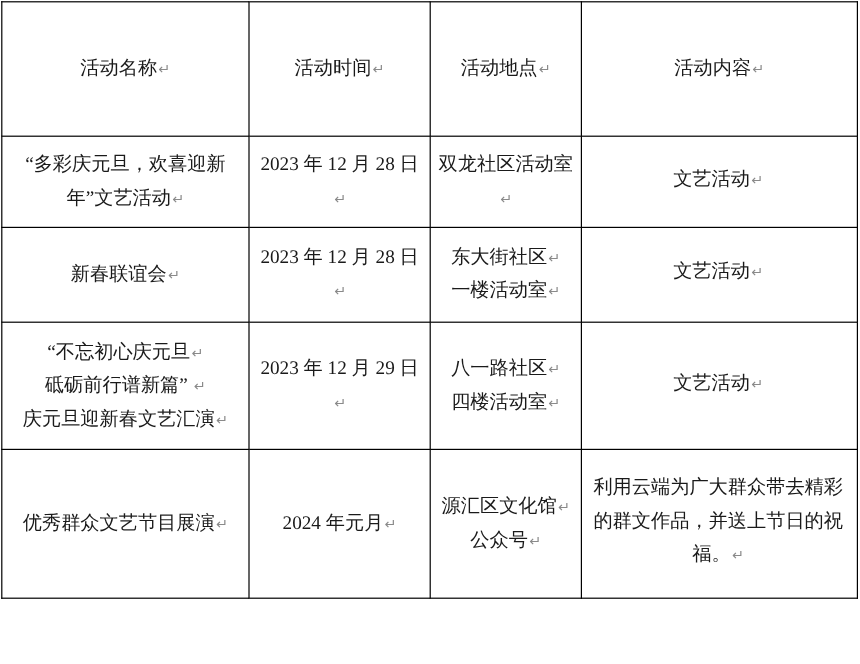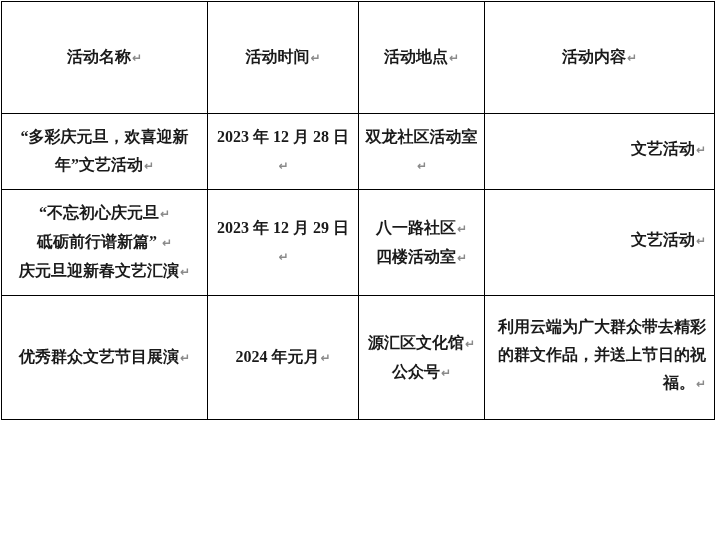--- a/index.html
+++ b/index.html
@@ -17,29 +17,29 @@
     table-layout: fixed;
     width: 713px;
     margin: 1px 0 0 1px;
     font-family: "Liberation Serif", "DejaVu Serif", serif;
     font-size: 16px;
     color: #1a1a1a;
   }
   table.doc-table th,
   table.doc-table td {
     border: 1.5px solid #000000;
-    font-weight: bold;
+    font-weight: normal;
     text-align: center;
     vertical-align: middle;
     line-height: 28px;
     padding: 0 4px;
     overflow: hidden;
   }
   table.doc-table td.align-left {
-    text-align: right;
+    text-align: center;
     padding: 0 8px 4px 6px;
   }
   tr.r0 { height: 112px; }
   tr.r1 { height: 76px; }
   tr.r2 { height: 68px; }
   tr.r3 { height: 79px; }
   tr.r4 { height: 106px; }
   tr.r5 { height: 124px; }
   .crlf {
     color: #8a8a8a;
@@ -66,20 +66,26 @@
       <th>活动内容<span class="crlf">↵</span></th>
     </tr>
   </thead>
   <tbody>
     <tr class="r1">
       <td>“多彩庆元旦，欢喜迎新<br>年”文艺活动<span class="crlf">↵</span></td>
       <td>2023 年 12 月 28 日<span class="crlf">↵</span></td>
       <td>双龙社区活动室<span class="crlf">↵</span></td>
       <td class="align-left">文艺活动<span class="crlf">↵</span></td>
     </tr>
+    <tr class="r3">
+      <td>新春联谊会<span class="crlf">↵</span></td>
+      <td>2023 年 12 月 28 日<span class="crlf">↵</span></td>
+      <td>东大街社区<span class="crlf">↵</span><br>一楼活动室<span class="crlf">↵</span></td>
+      <td class="align-left">文艺活动<span class="crlf">↵</span></td>
+    </tr>
     <tr class="r4">
       <td>“不忘初心庆元旦<span class="crlf">↵</span><br>砥砺前行谱新篇” <span class="crlf">↵</span><br>庆元旦迎新春文艺汇演<span class="crlf">↵</span></td>
       <td>2023 年 12 月 29 日<span class="crlf">↵</span></td>
       <td>八一路社区<span class="crlf">↵</span><br>四楼活动室<span class="crlf">↵</span></td>
       <td class="align-left">文艺活动<span class="crlf">↵</span></td>
     </tr>
     <tr class="r5">
       <td>优秀群众文艺节目展演<span class="crlf">↵</span></td>
       <td>2024 年元月<span class="crlf">↵</span></td>
       <td>源汇区文化馆<span class="crlf">↵</span><br>公众号<span class="crlf">↵</span></td>

